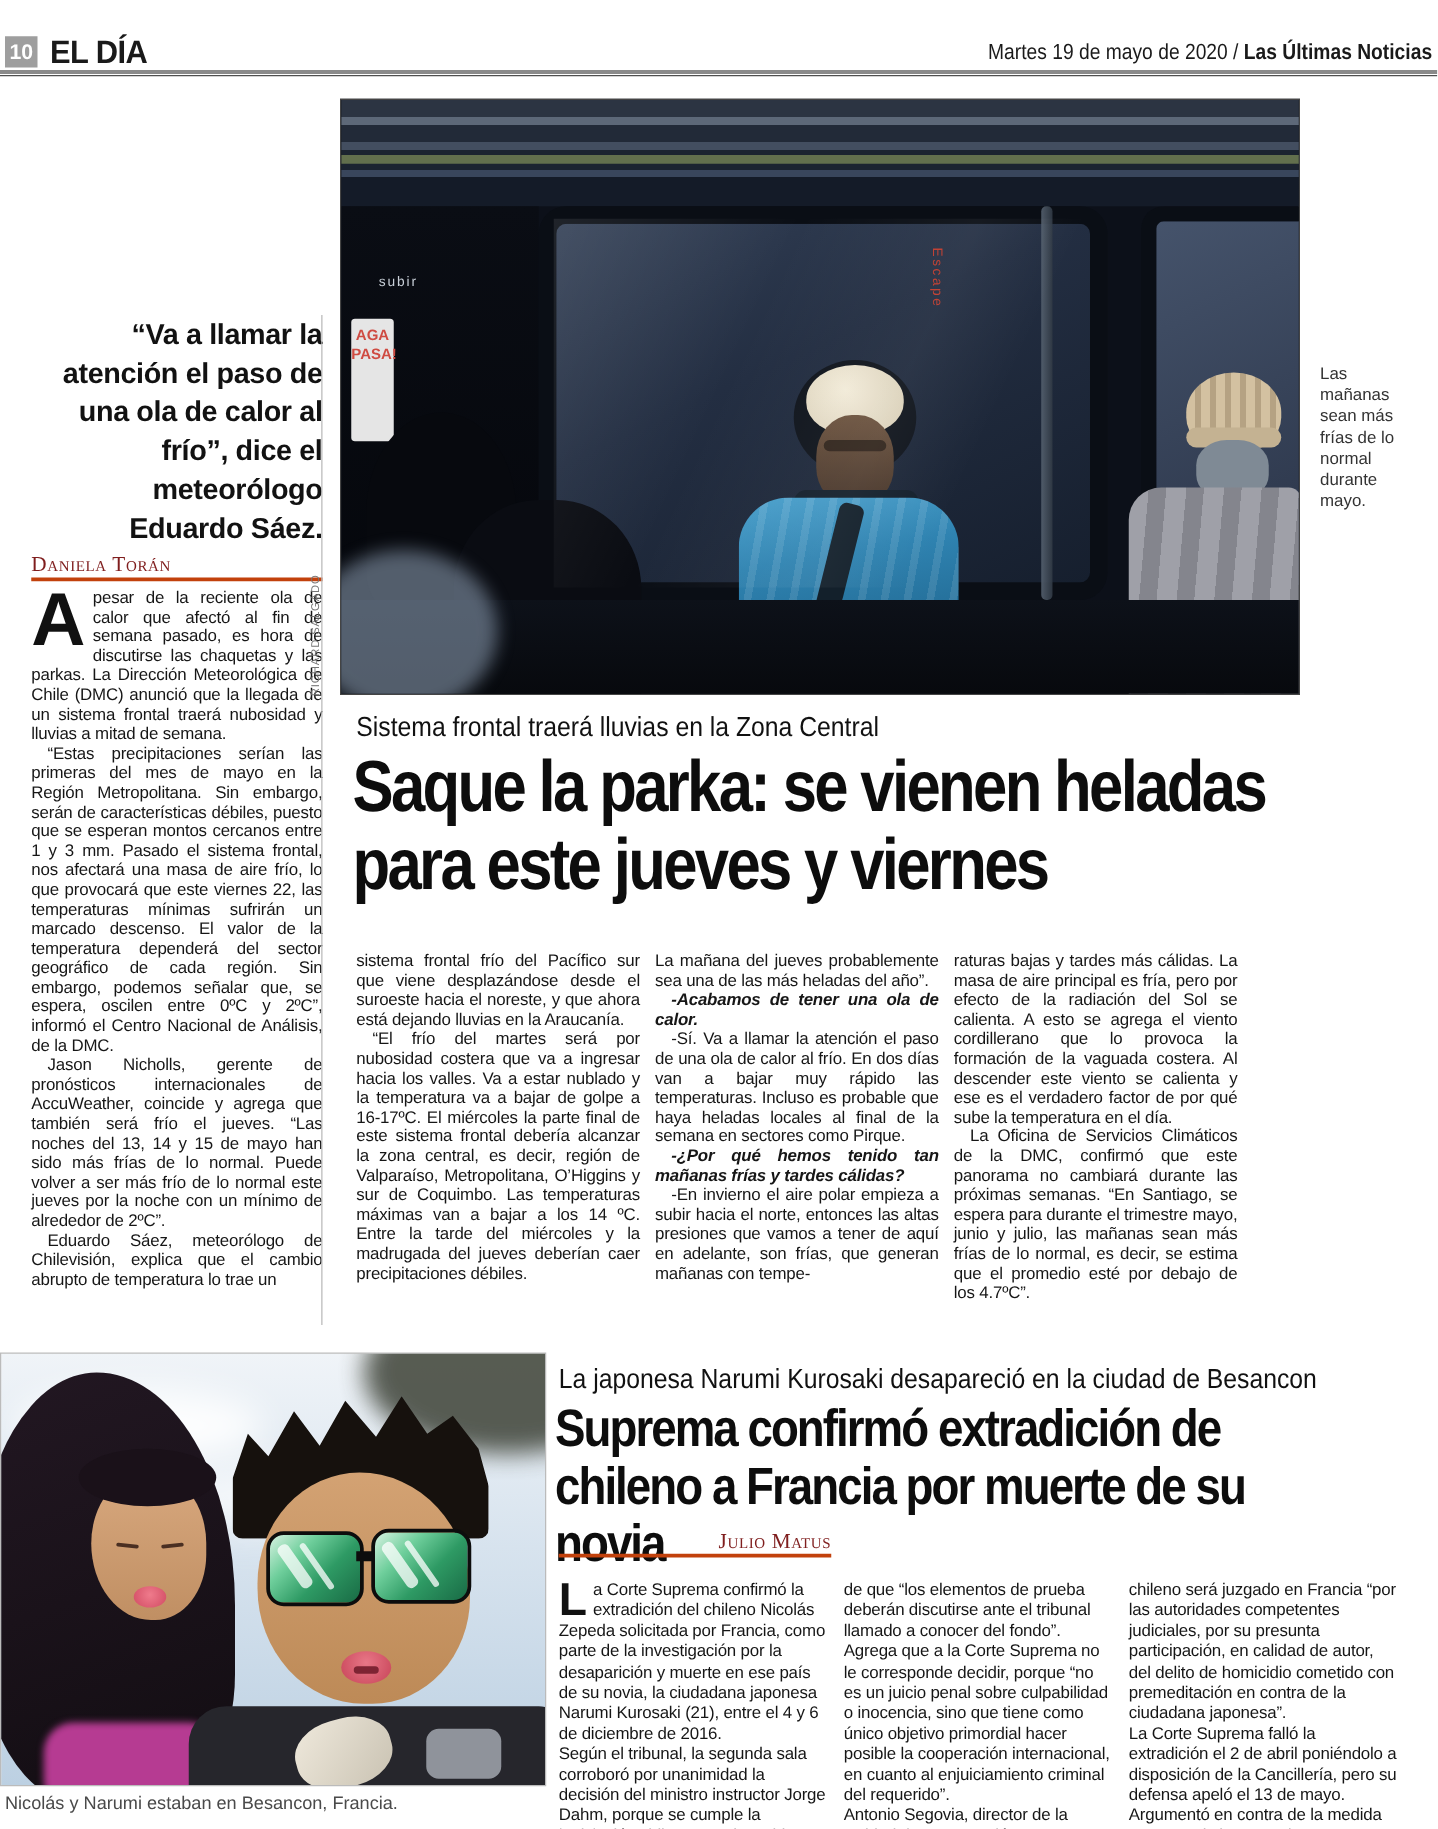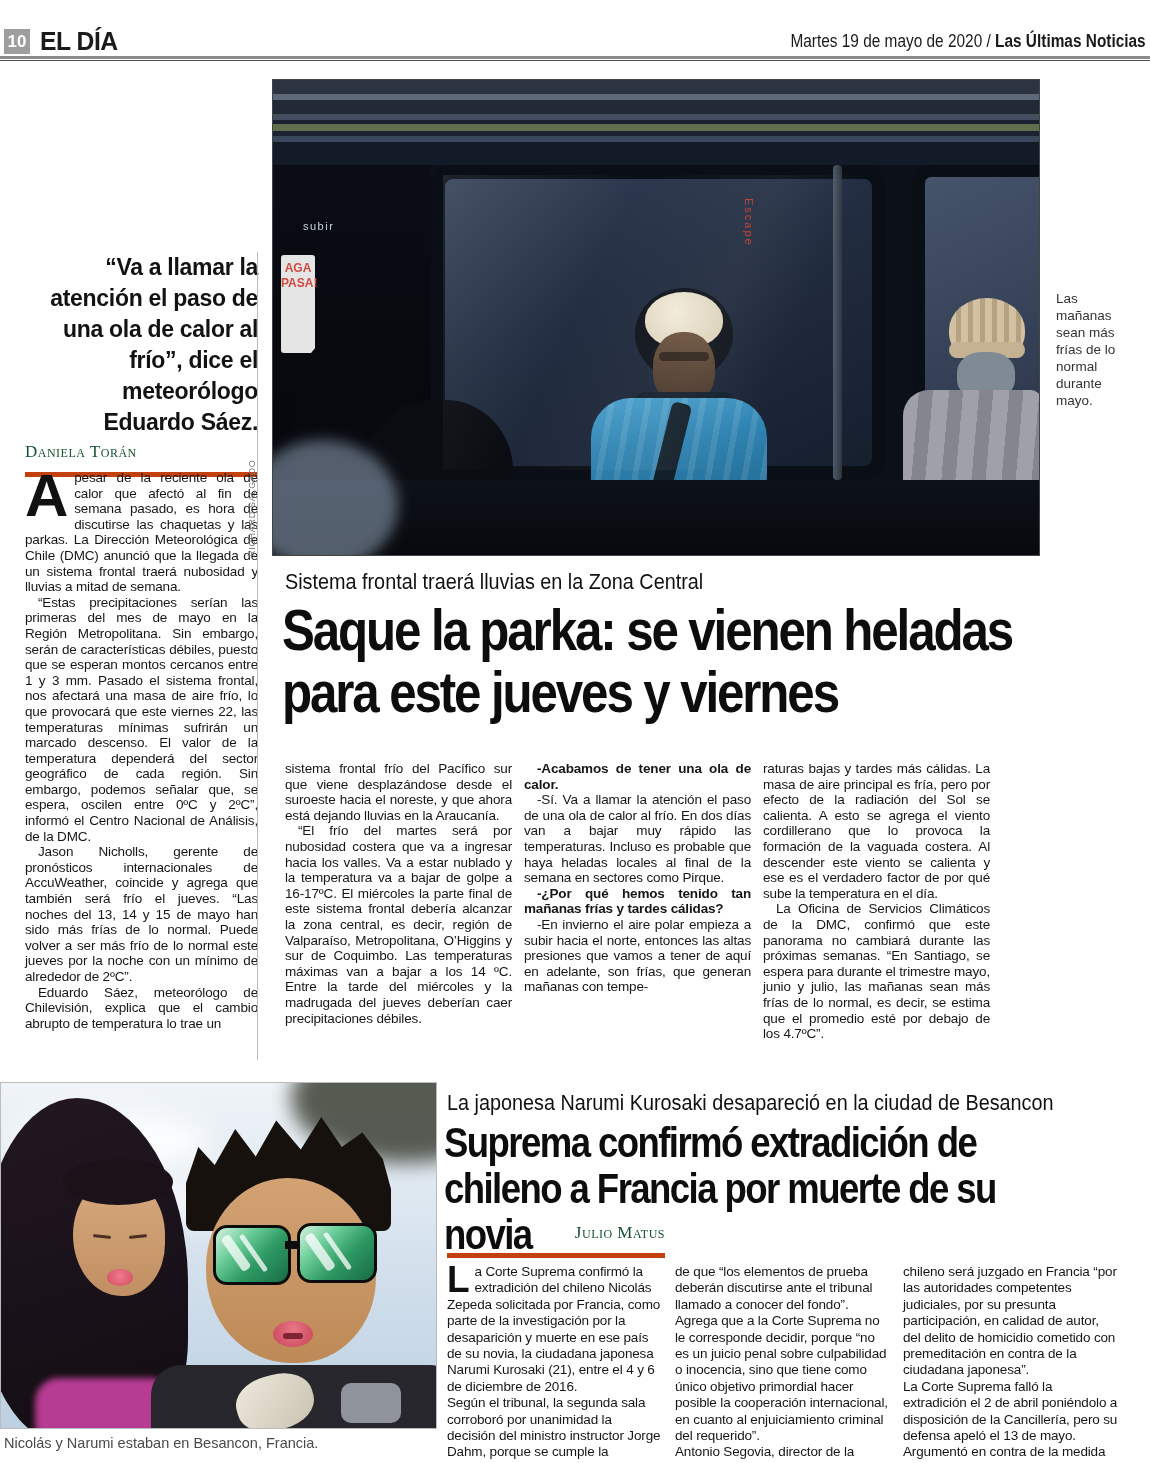--- a/index.html
+++ b/index.html
@@ -14,21 +14,21 @@
             transform:scaleX(.95);transform-origin:0 0;}
   .dateline{right:4px;top:7px;font-size:17.5px;transform:scaleX(.88);transform-origin:100% 0;white-space:nowrap;}
   .dateline .dl-bold{font-weight:bold;}
   .header-rule{left:0;top:32px;width:1150px;height:5px;
                background:linear-gradient(#8a8a8a 0 3px,#ffffff 3px 4px,#4f4f4f 4px 5px);}
 
   
   .pull-quote{left:28px;top:228px;width:230px;text-align:right;font-weight:bold;
               font-size:23px;line-height:31px;letter-spacing:-.3px;white-space:pre-line;color:#121212;}
   .byline{font-family:"Liberation Serif",serif;font-variant:small-caps;font-size:17px;
-          letter-spacing:.5px;color:#14532d;border-bottom:5px solid #c2410c;padding-bottom:10px;}
+          letter-spacing:.5px;color:#7f1d1d;border-bottom:3px solid #c2410c;padding-bottom:0;}
   .byline1{left:25px;top:418px;width:233px;}
   .body-col p{margin:0;}
   .bodytext{font-size:13.5px;line-height:15.6px;text-align:justify;letter-spacing:-.15px;color:#161616;}
   .intro-col{left:25px;top:446px;width:233px;}
   .ind{text-indent:13px;}
   .dropcap{float:left;font-weight:bold;font-size:60px;line-height:48px;padding:2px 6px 0 0;color:#111;}
   .dropcap-sm{float:left;font-weight:bold;font-size:37px;line-height:30px;padding:1px 5px 0 0;color:#111;}
   .vrule{left:257px;top:228px;width:1px;height:808px;background:#b9b9b9;}
   .photo-credit{left:247px;top:533px;width:110px;font-size:9px;letter-spacing:.7px;color:#757575;
                 transform:rotate(-90deg);transform-origin:0 0;white-space:nowrap;}
@@ -81,21 +81,21 @@
 
   .photo-caption-right{left:1056px;top:266px;width:80px;font-size:13.5px;line-height:17px;color:#333;}
 
   
   .kicker{font-size:22px;letter-spacing:0;color:#111;transform:scaleX(.9);transform-origin:0 0;white-space:nowrap;}
   .kicker1{left:285px;top:545px;}
   .headline1{left:282px;top:575px;font-size:58px;line-height:62px;font-weight:bold;letter-spacing:-2.5px;
     color:#0d0d0d;transform:scaleX(.85);transform-origin:0 0;white-space:pre-line;}
   .main-cols{left:285px;top:737px;width:705px;display:flex;gap:12px;}
   .main-cols .col{width:227px;}
-  .qbold{font-weight:bold;}
+  .qbold{font-weight:bold;font-style:italic;}
 
   
   .couple-photo{left:0;top:1058px;width:437px;height:347px;overflow:hidden;
     border:1px solid #bbb;box-sizing:border-box;background:linear-gradient(180deg,#f0f4f8 0%,#d7e3ee 45%,#bcd0e2 100%);}
   .couple-photo div{position:absolute;}
   .cp-cloud1{left:10px;top:28px;width:200px;height:60px;background:#fff;border-radius:50%;filter:blur(14px);opacity:.9;}
   .cp-cloud2{left:120px;top:90px;width:180px;height:50px;background:#fff;border-radius:50%;filter:blur(16px);opacity:.7;}
   .cp-trees{left:290px;top:-50px;width:230px;height:130px;background:#3c4136;border-radius:50%;filter:blur(10px);opacity:.85;}
   .cp-w-hair{left:-18px;top:15px;width:205px;height:345px;border-radius:46% 54% 30% 40%;
     background:linear-gradient(160deg,#221722,#120d12);}
@@ -198,20 +198,21 @@
   <div class="abs kicker kicker1">Sistema frontal traerá lluvias en la Zona Central</div>
   <div class="abs headline1">Saque la parka: se vienen heladas
 para este jueves y viernes</div>
 
   <div class="abs main-cols">
     <div class="col body-col bodytext">
       <p>sistema frontal frío del Pacífico sur que viene desplazándose desde el suroeste hacia el noreste, y que ahora está dejando lluvias en la Araucanía.</p>
       <p class="ind">“El frío del martes será por nubosidad costera que va a ingresar hacia los valles. Va a estar nublado y la temperatura va a bajar de golpe a 16-17ºC. El miércoles la parte final de este sistema frontal debería alcanzar la zona central, es decir, región de Valparaíso, Metropolitana, O’Higgins y sur de Coquimbo. Las temperaturas máximas van a bajar a los 14 ºC. Entre la tarde del miércoles y la madrugada del jueves deberían caer precipitaciones débiles.</p>
     </div>
     <div class="col body-col bodytext">
+      <p>La mañana del jueves probablemente sea una de las más heladas del año”.</p>
       <p class="ind qbold">-Acabamos de tener una ola de calor.</p>
       <p class="ind">-Sí. Va a llamar la atención el paso de una ola de calor al frío. En dos días van a bajar muy rápido las temperaturas. Incluso es probable que haya heladas locales al final de la semana en sectores como Pirque.</p>
       <p class="ind qbold">-¿Por qué hemos tenido tan mañanas frías y tardes cálidas?</p>
       <p class="ind">-En invierno el aire polar empieza a subir hacia el norte, entonces las altas presiones que vamos a tener de aquí en adelante, son frías, que generan mañanas con tempe-</p>
     </div>
     <div class="col body-col bodytext">
       <p>raturas bajas y tardes más cálidas. La masa de aire principal es fría, pero por efecto de la radiación del Sol se calienta. A esto se agrega el viento cordillerano que lo provoca la formación de la vaguada costera. Al descender este viento se calienta y ese es el verdadero factor de por qué sube la temperatura en el día.</p>
       <p class="ind">La Oficina de Servicios Climáticos de la DMC, confirmó que este panorama no cambiará durante las próximas semanas. “En Santiago, se espera para durante el trimestre mayo, junio y julio, las mañanas sean más frías de lo normal, es decir, se estima que el promedio esté por debajo de los 4.7ºC”.</p>
     </div>
   </div>

